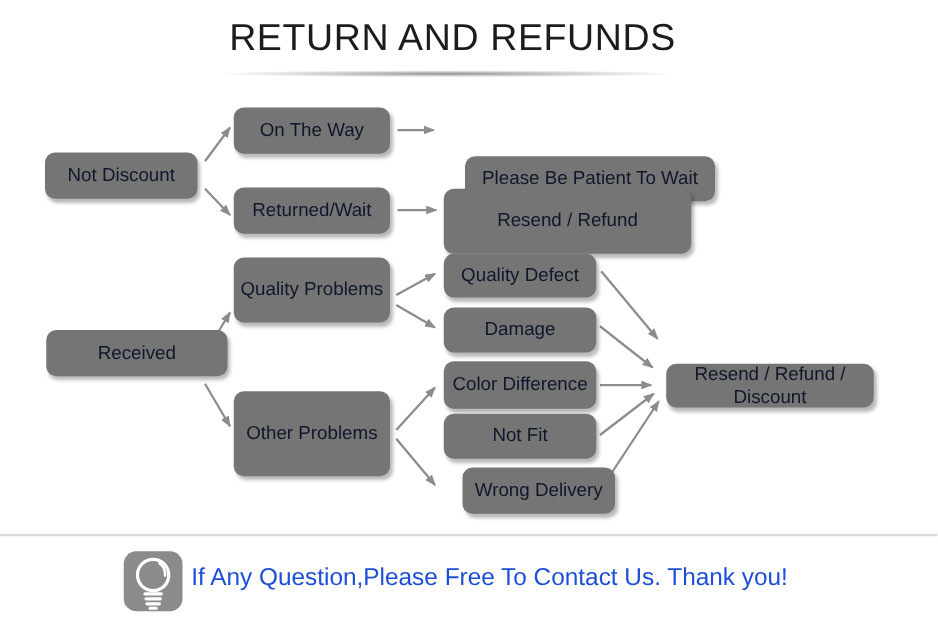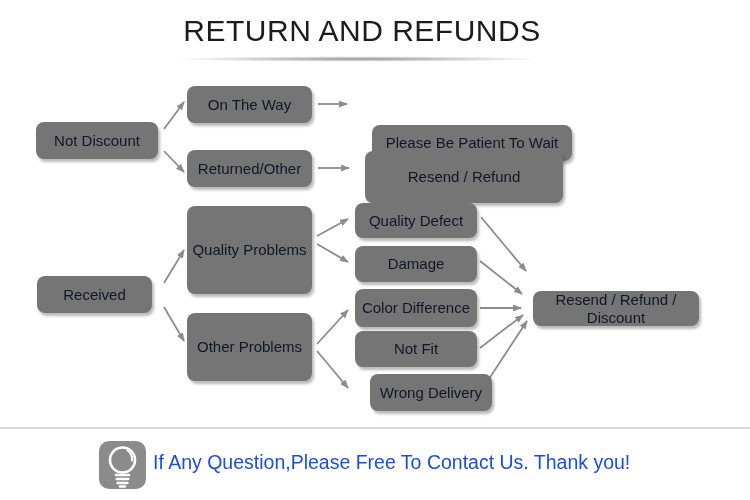--- a/index.html
+++ b/index.html
@@ -67,25 +67,25 @@
     <line class="arrow" x1="317" y1="351" x2="348" y2="388" marker-end="url(#ah)"></line>
     <line class="arrow" x1="481" y1="217" x2="526" y2="271" marker-end="url(#ah)"></line>
     <line class="arrow" x1="480" y1="261" x2="522" y2="294" marker-end="url(#ah)"></line>
     <line class="arrow" x1="480" y1="308" x2="521" y2="308" marker-end="url(#ah)"></line>
     <line class="arrow" x1="480" y1="348" x2="523" y2="315" marker-end="url(#ah)"></line>
     <line class="arrow" x1="481" y1="391" x2="527" y2="321" marker-end="url(#ah)"></line>
   </svg>
 
   <div class="box" style="left:36px;top:122px;width:122px;height:37px;">Not Discount</div>
   <div class="box" style="left:187px;top:86px;width:125px;height:37px;">On The Way</div>
-  <div class="box" style="left:187px;top:150px;width:125px;height:37px;">Returned/Other</div>
+  <div class="box" style="left:187px;top:150px;width:125px;height:37px;">Returned/Wait</div>
   <div class="box" style="left:372px;top:92px;width:200px;height:36px;margin-top:33px;">Please Be Patient To Wait</div>
-  <div class="box" style="left:365px;top:151px;width:198px;height:52px;">Resend / Refund</div>
-  <div class="box" style="left:37px;top:276px;width:115px;height:37px;">Received</div>
-  <div class="box" style="left:187px;top:206px;width:125px;height:88px;">Quality Problems</div>
+  <div class="box" style="left:355px;top:151px;width:198px;height:52px;">Resend / Refund</div>
+  <div class="box" style="left:37px;top:264px;width:145px;height:37px;">Received</div>
+  <div class="box" style="left:187px;top:206px;width:125px;height:52px;">Quality Problems</div>
   <div class="box" style="left:187px;top:313px;width:125px;height:68px;">Other Problems</div>
   <div class="box" style="left:355px;top:203px;width:122px;height:35px;">Quality Defect</div>
   <div class="box" style="left:355px;top:246px;width:122px;height:36px;">Damage</div>
   <div class="box" style="left:355px;top:289px;width:122px;height:38px;">Color Difference</div>
   <div class="box" style="left:355px;top:331px;width:122px;height:36px;">Not Fit</div>
   <div class="box" style="left:370px;top:374px;width:122px;height:37px;">Wrong Delivery</div>
   <div class="box" style="left:533px;top:291px;width:166px;height:35px;">Resend / Refund / Discount</div>
 
   <div class="divider"></div>
 

